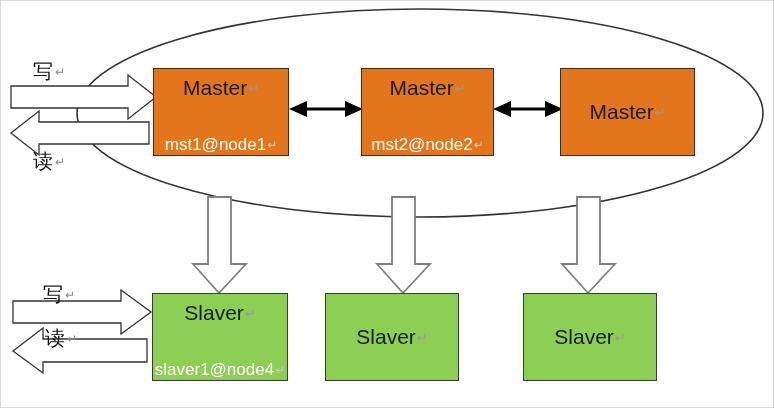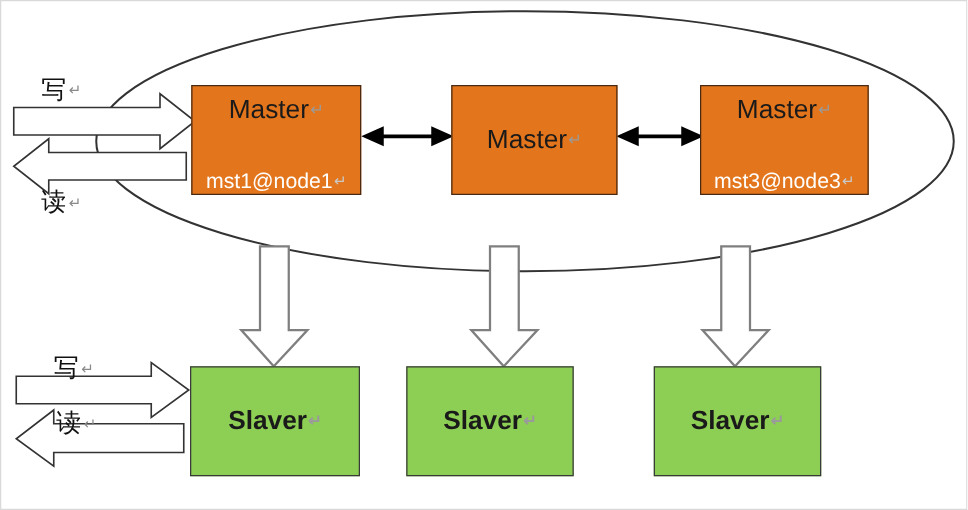--- a/index.html
+++ b/index.html
@@ -34,21 +34,20 @@
     justify-content: center;
     padding-top: 6px;
   }
   .node-box.master {
     background: #E3761C;
     border-color: #4a2a12;
   }
   .node-box.slaver {
     background: #8DCE54;
     border-color: #3a3a3a;
-    font-weight: bold;
   }
   .node-title {
     font-size: 21px;
     color: #1a1a1a;
     line-height: 1.05;
     white-space: nowrap;
     margin-bottom: 5px;
     letter-spacing: 0px;
   }
   .node-title .pilcrow {
@@ -122,29 +121,30 @@
     <polygon points="576,196 599,196 599,263 614,263 587,292 561,263 576,263" fill="#ffffff" stroke="#7f7f7f" stroke-width="1.8"></polygon>
   </svg>
 
   <div class="node-box master" style="left:152px; top:67px; width:136px; height:88px;">
     <div class="node-title"><span>Master</span><span class="pilcrow">↵</span></div>
     <div class="node-sub"><span>mst1@node1</span><span class="pilcrow">↵</span></div>
   </div>
 
   <div class="node-box master" style="left:360px; top:67px; width:133px; height:88px;">
     <div class="node-title"><span>Master</span><span class="pilcrow">↵</span></div>
+    <div class="node-sub"><span>mst2@node2</span><span class="pilcrow">↵</span></div>
   </div>
 
   <div class="node-box master" style="left:559px; top:67px; width:135px; height:88px;">
     <div class="node-title"><span>Master</span><span class="pilcrow">↵</span></div>
-    <div class="node-sub"><span>mst3@node3</span><span class="pilcrow">↵</span></div>
   </div>
 
   <div class="node-box slaver" style="left:151px; top:292px; width:136px; height:88px;">
     <div class="node-title"><span>Slaver</span><span class="pilcrow">↵</span></div>
+    <div class="node-sub"><span>slaver1@node4</span><span class="pilcrow">↵</span></div>
   </div>
 
   <div class="node-box slaver" style="left:324px; top:292px; width:134px; height:88px;">
     <div class="node-title"><span>Slaver</span><span class="pilcrow">↵</span></div>
   </div>
 
   <div class="node-box slaver" style="left:522px; top:292px; width:134px; height:88px;">
     <div class="node-title"><span>Slaver</span><span class="pilcrow">↵</span></div>
   </div>
 

